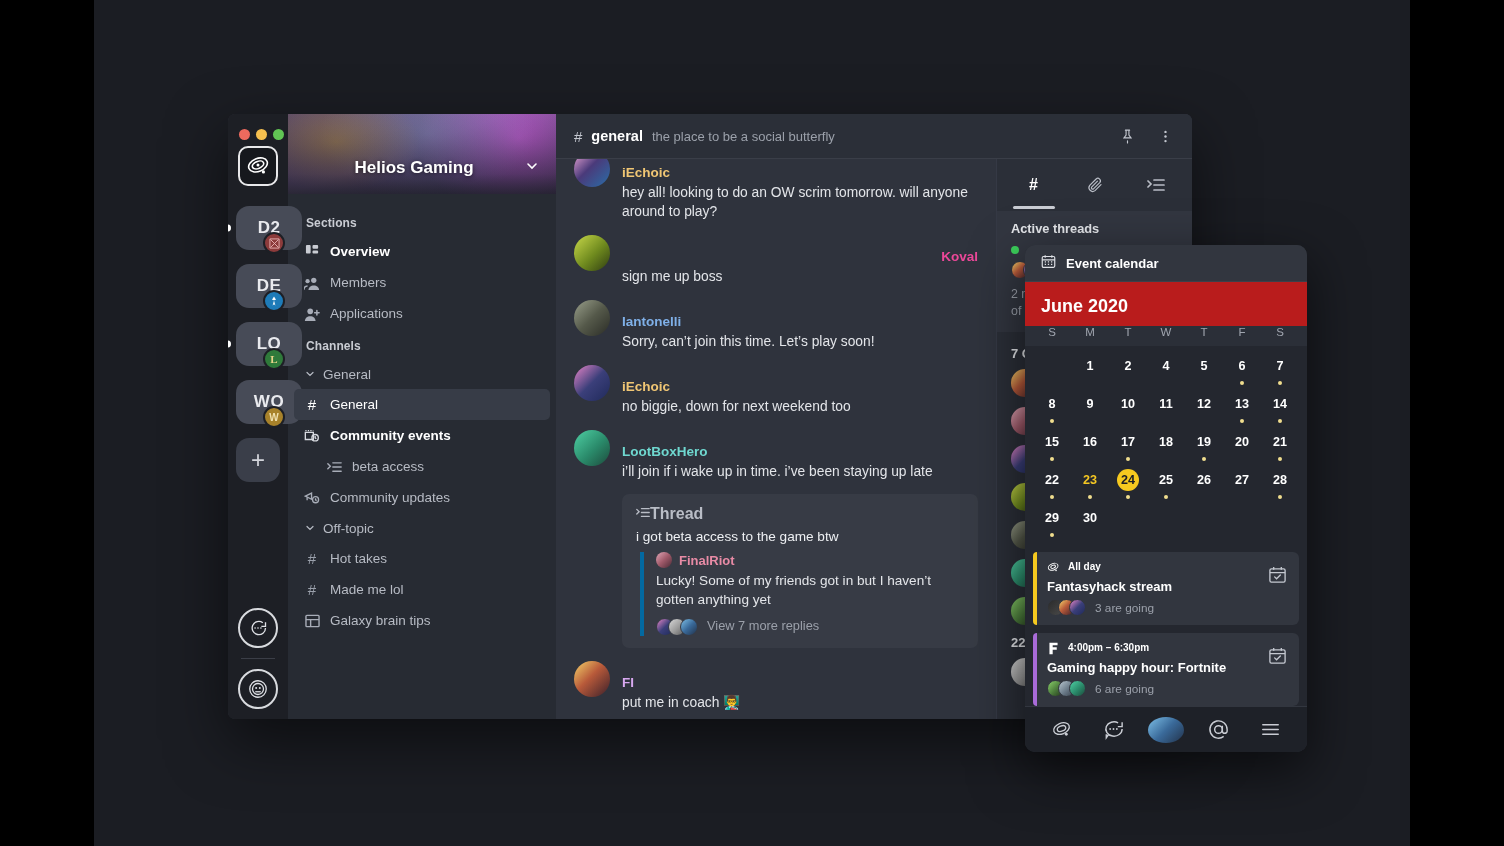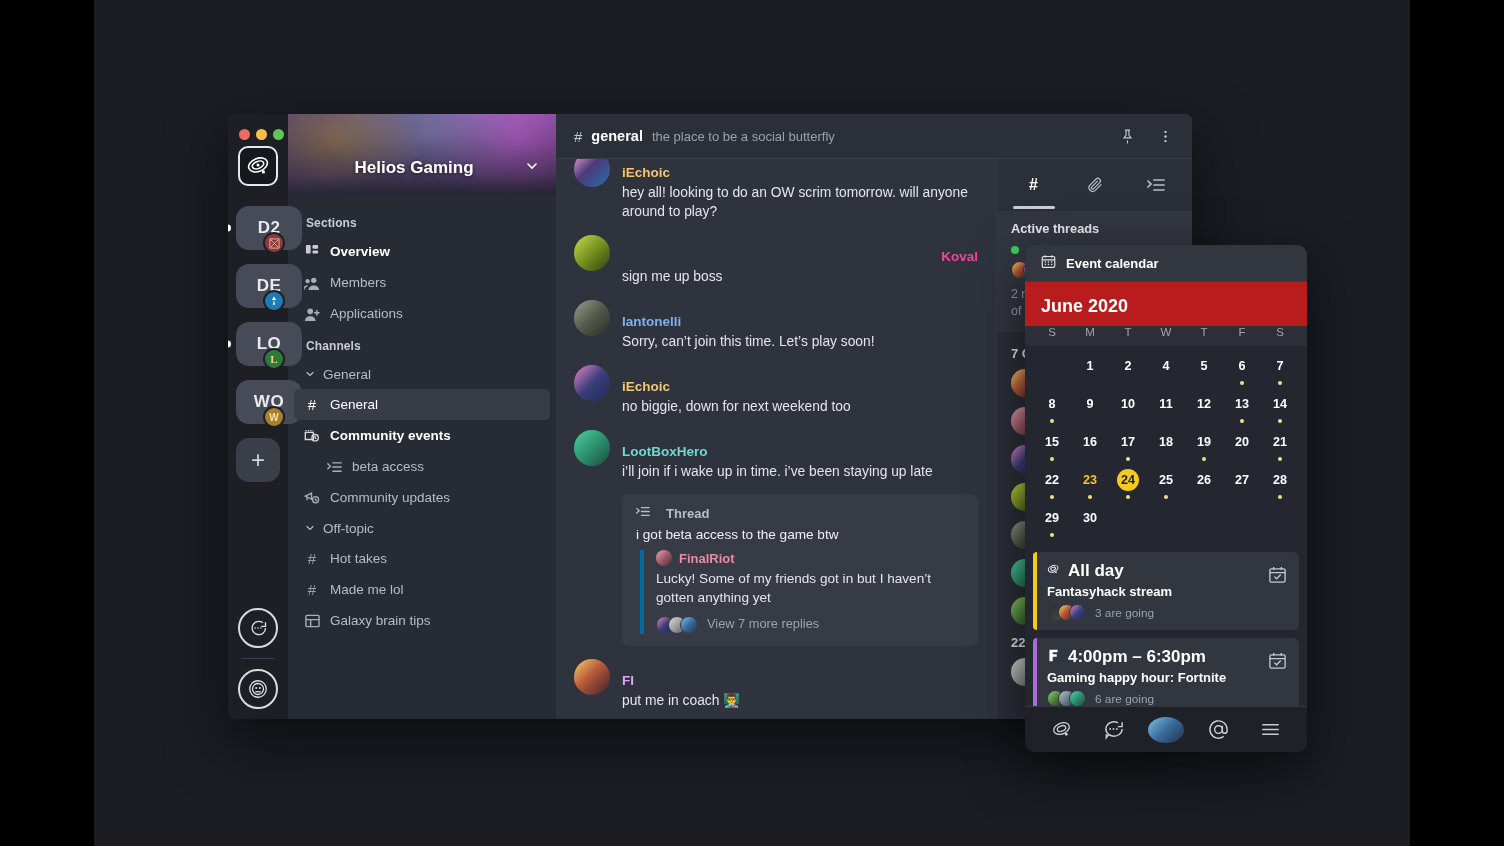--- a/index.html
+++ b/index.html
@@ -124,21 +124,21 @@
   .msgs{ flex:1;min-width:0;position:relative;overflow:hidden;padding:0 0 0 18px; }
   .msg{ display:flex;gap:12px;padding:7px 18px 7px 0;align-items:flex-start; }
   .av{ width:36px;height:36px;border-radius:50%;flex:0 0 36px;overflow:hidden;position:relative; }
   .mbody{ min-width:0;flex:1;padding-top:1px;margin-top:12px; }
   .mname{ font-size:13.5px;font-weight:700;line-height:17px;margin-bottom:2px; }
   .mtext{ color:#e3e5e9;font-size:13.8px;line-height:19px; }
 
   .thread-card{
     margin:6px 18px 4px 48px;background:#373b45;border-radius:7px;padding:11px 14px 12px 14px;
   }
-  .tc-head{ display:flex;align-items:center;gap:16px;color:#b9bdc6;font-size:13px;font-weight:700;margin-bottom:6px; }
+  .tc-head{ display:flex;align-items:center;gap:0;color:#b9bdc6;font-size:16px;font-weight:700;margin-bottom:6px; }
   .tc-title{ color:#eef0f3;font-size:13.6px;margin-bottom:8px; }
   .tc-quote{ border-left:4px solid #0369a1;padding-left:12px;margin-left:4px; }
   .tc-author{ display:flex;align-items:center;gap:7px;font-size:13px;font-weight:700;color:#e88ba6;margin-bottom:3px; }
   .tc-msg{ color:#e3e5e9;font-size:13.6px;line-height:19px; }
   .tc-more{ display:flex;align-items:flex-start;gap:9px;margin-top:9px;color:#9ba0aa;font-size:12.8px; }
   .stack{ display:flex; }
   .stack .sa{ width:18px;height:18px;border-radius:50%;margin-left:-6px;border:1.5px solid #373b45;overflow:hidden; }
   .stack .sa:first-child{ margin-left:0; }
 
   .composer{
@@ -187,21 +187,21 @@
   .dnum.hl{ color:#f3c623; }
   .dnum.today{ background:#f6c91f;color:#1c1e24; }
   .evdot{ width:4px;height:4px;border-radius:50%;background:#f0dd8e;margin-top:4px; }
   .evlist{ flex:1;background:#24272f;padding:4px 8px 0;overflow:hidden; }
   .ev{
     position:relative;background:#32363f;border-radius:6px;margin-bottom:8px;padding:9px 12px 9px 14px;
     display:flex;align-items:flex-start;
   }
   .ev::before{ content:"";position:absolute;left:0;top:0;bottom:0;width:4px;border-radius:6px 0 0 6px;background:var(--c); }
   .ev-main{ flex:1;min-width:0; }
-  .ev-time{ display:flex;gap:8px;color:#fff;font-size:17px;font-weight:700;margin-bottom:3px; }
+  .ev-time{ display:flex;gap:8px;color:#fff;font-size:10px;font-weight:700;margin-bottom:3px; }
   .ev-title{ color:#fff;font-size:13px;font-weight:700;margin-bottom:5px;white-space:nowrap;overflow:hidden; }
   .ev-foot{ display:flex;align-items:center;gap:9px;color:#9ba0aa;font-size:11.8px; }
   .ev .stack .sa{ border-color:#32363f;width:17px;height:17px; }
   .ev-rsvp{ color:#c5c9d1;margin-left:8px;margin-top:4px; }
   .cal-bar{
     height:46px;flex:0 0 46px;background:#1e2128;border-top:1px solid #32363f;
     display:flex;align-items:center;justify-content:space-around;padding:0 10px;
   }
   .cb{ color:#c9ccd3;display:flex;align-items:center;justify-content:center;width:34px;height:34px; }
 

